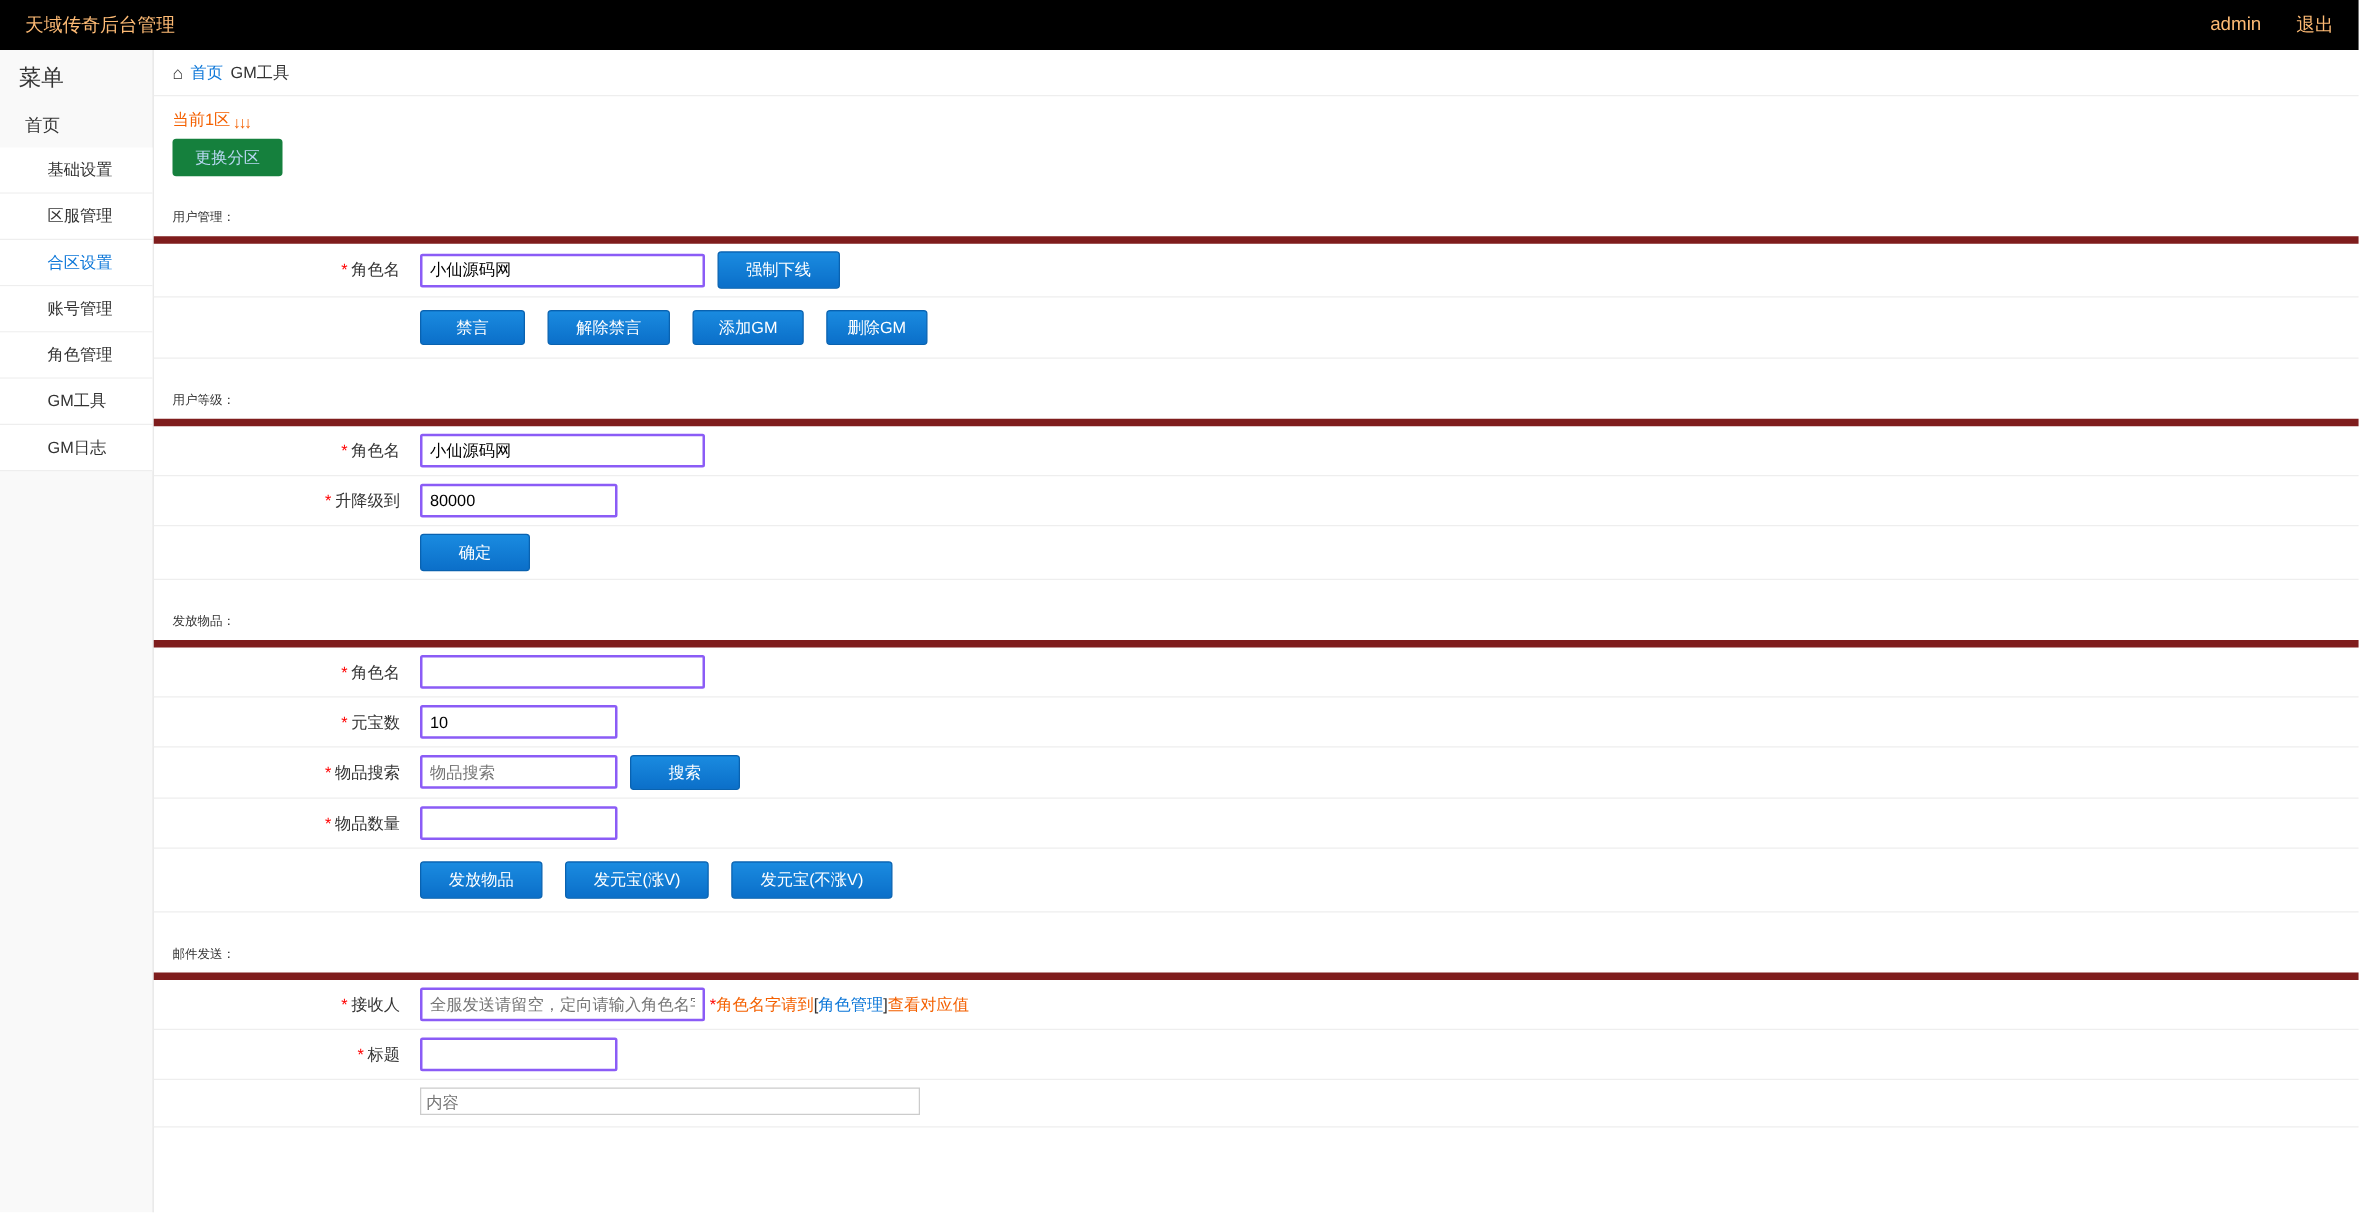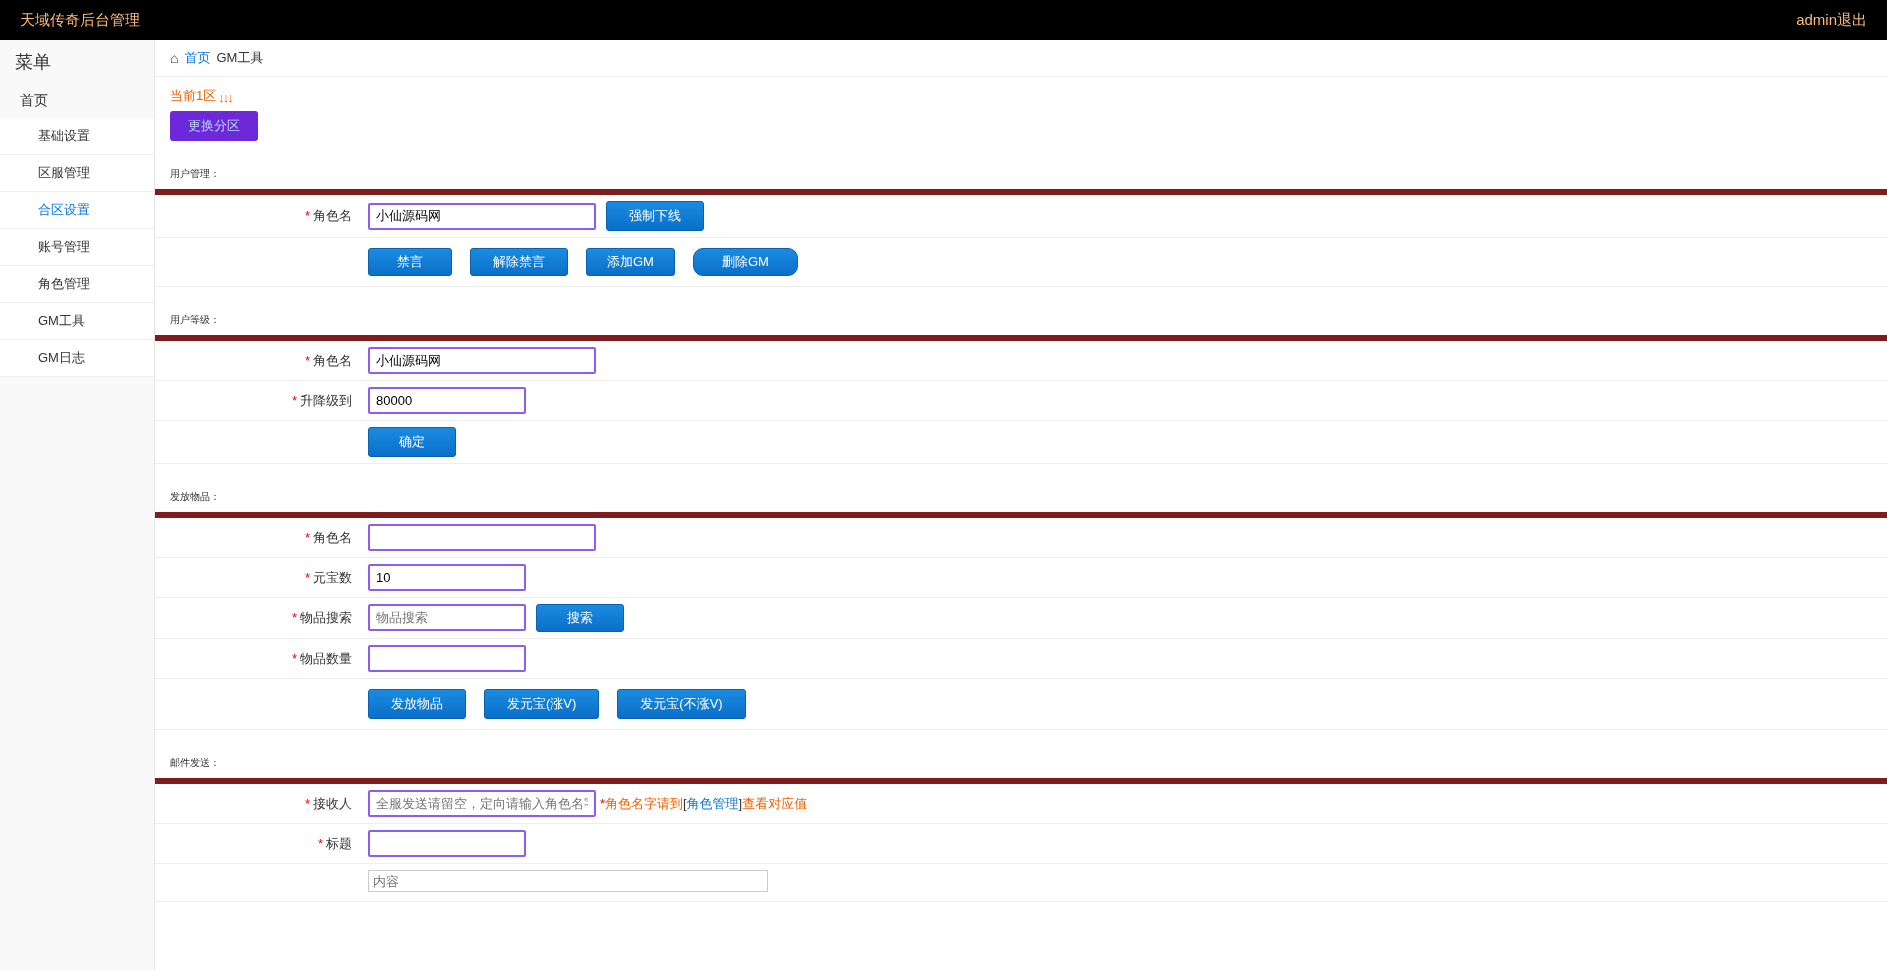--- a/index.html
+++ b/index.html
@@ -1,38 +1,38 @@
 <!DOCTYPE html>
 <html><head>
 <meta charset="utf-8">
 <style>
 * { box-sizing: border-box; margin: 0; padding: 0; }
 body { font-family: "Microsoft YaHei", Arial, sans-serif; font-size: 14px; color: #333; background: #fff; }
 
 .topbar { background: #000; color: #fdba74; height: 40px; display: flex; align-items: center; justify-content: space-between; padding: 0 20px; }
 .topbar .title { font-size: 15px; }
-.topbar .right { display: flex; }
+.topbar .right { display: flex; gap: 28px; }
 .topbar .right span { cursor: pointer; font-size: 15px; }
 
 .layout { display: flex; }
-.sidebar { width: 155px; background: #f9f9f9; border-right: 1px solid #e5e5e5; min-height: calc(100vh - 40px); }
+.sidebar { width: 123px; background: #f9f9f9; border-right: 1px solid #e5e5e5; min-height: calc(100vh - 40px); }
 .sidebar .menu-title { font-size: 18px; padding: 10px 15px; font-weight: 500; }
 .sidebar .menu-root { padding: 8px 20px; cursor: pointer; }
 .sidebar .menu-item { padding: 9px 0 9px 38px; border-bottom: 1px solid #eee; background: #fff; cursor: pointer; font-size: 13px; }
 .sidebar .menu-item.active { color: #0b76d8; }
 
 .main { flex: 1; padding: 0 0 20px 0; }
 .breadcrumb { padding: 9px 15px; border-bottom: 1px solid #eee; font-size: 13px; display: flex; align-items: center; gap: 6px; }
 .breadcrumb .home-icon { font-size: 14px; }
 .breadcrumb a { color: #0b76d8; text-decoration: none; }
 
 .content { padding: 0 0 0 0; }
 .zone-bar { color: #f46000; padding: 10px 15px 6px 15px; font-size: 13px; display:flex; align-items:flex-end; gap:2px;}
 .arrows { letter-spacing: -2px; }
-.change-zone-btn { background: #6d28d9; color: #b9d8f4; border: none; padding: 6px 18px; margin-left: 15px; font-size: 13px; border-radius: 3px; cursor: pointer; }
+.change-zone-btn { background: #15803d; color: #b9d8f4; border: none; padding: 6px 18px; margin-left: 15px; font-size: 13px; border-radius: 3px; cursor: pointer; }
 
 .section { margin-top: 18px; }
 .section-title { padding: 8px 15px; font-size: 10px; border-bottom: 6px solid #7f1d1d; }
 
 .form-table { width: 100%; border-collapse: collapse; }
 .form-table td { border-bottom: 1px solid #eee; padding: 6px 8px; vertical-align: middle; }
 .form-table .label-cell { width: 205px; text-align: right; font-size: 13px; }
 .form-table .req { color: #f00; margin-right: 3px; }
 .form-table input[type=text] { border: 2px solid #8b5cf6; padding: 4px 6px; font-size: 13px; border-radius: 2px; }
 .form-table input.wide { width: 228px; }
@@ -100,21 +100,21 @@
               <button class="btn" style="margin-left:6px;">强制下线</button>
             </td>
           </tr>
           <tr>
             <td class="label-cell"></td>
             <td>
               <div class="btn-row">
                 <button class="btn sm">禁言</button>
                 <button class="btn sm" style="padding:4px 22px;">解除禁言</button>
                 <button class="btn sm" style="padding:4px 20px;">添加GM</button>
-                <button class="btn sm" style="padding:4px 28px;border-radius:10px;">删除GM</button>
+                <button class="btn sm" style="padding:4px 16px;">删除GM</button>
               </div>
             </td>
           </tr>
         </tbody>
           </table>
       </div>
 
       
       <div class="section">
         <div class="section-title">用户等级：</div>

